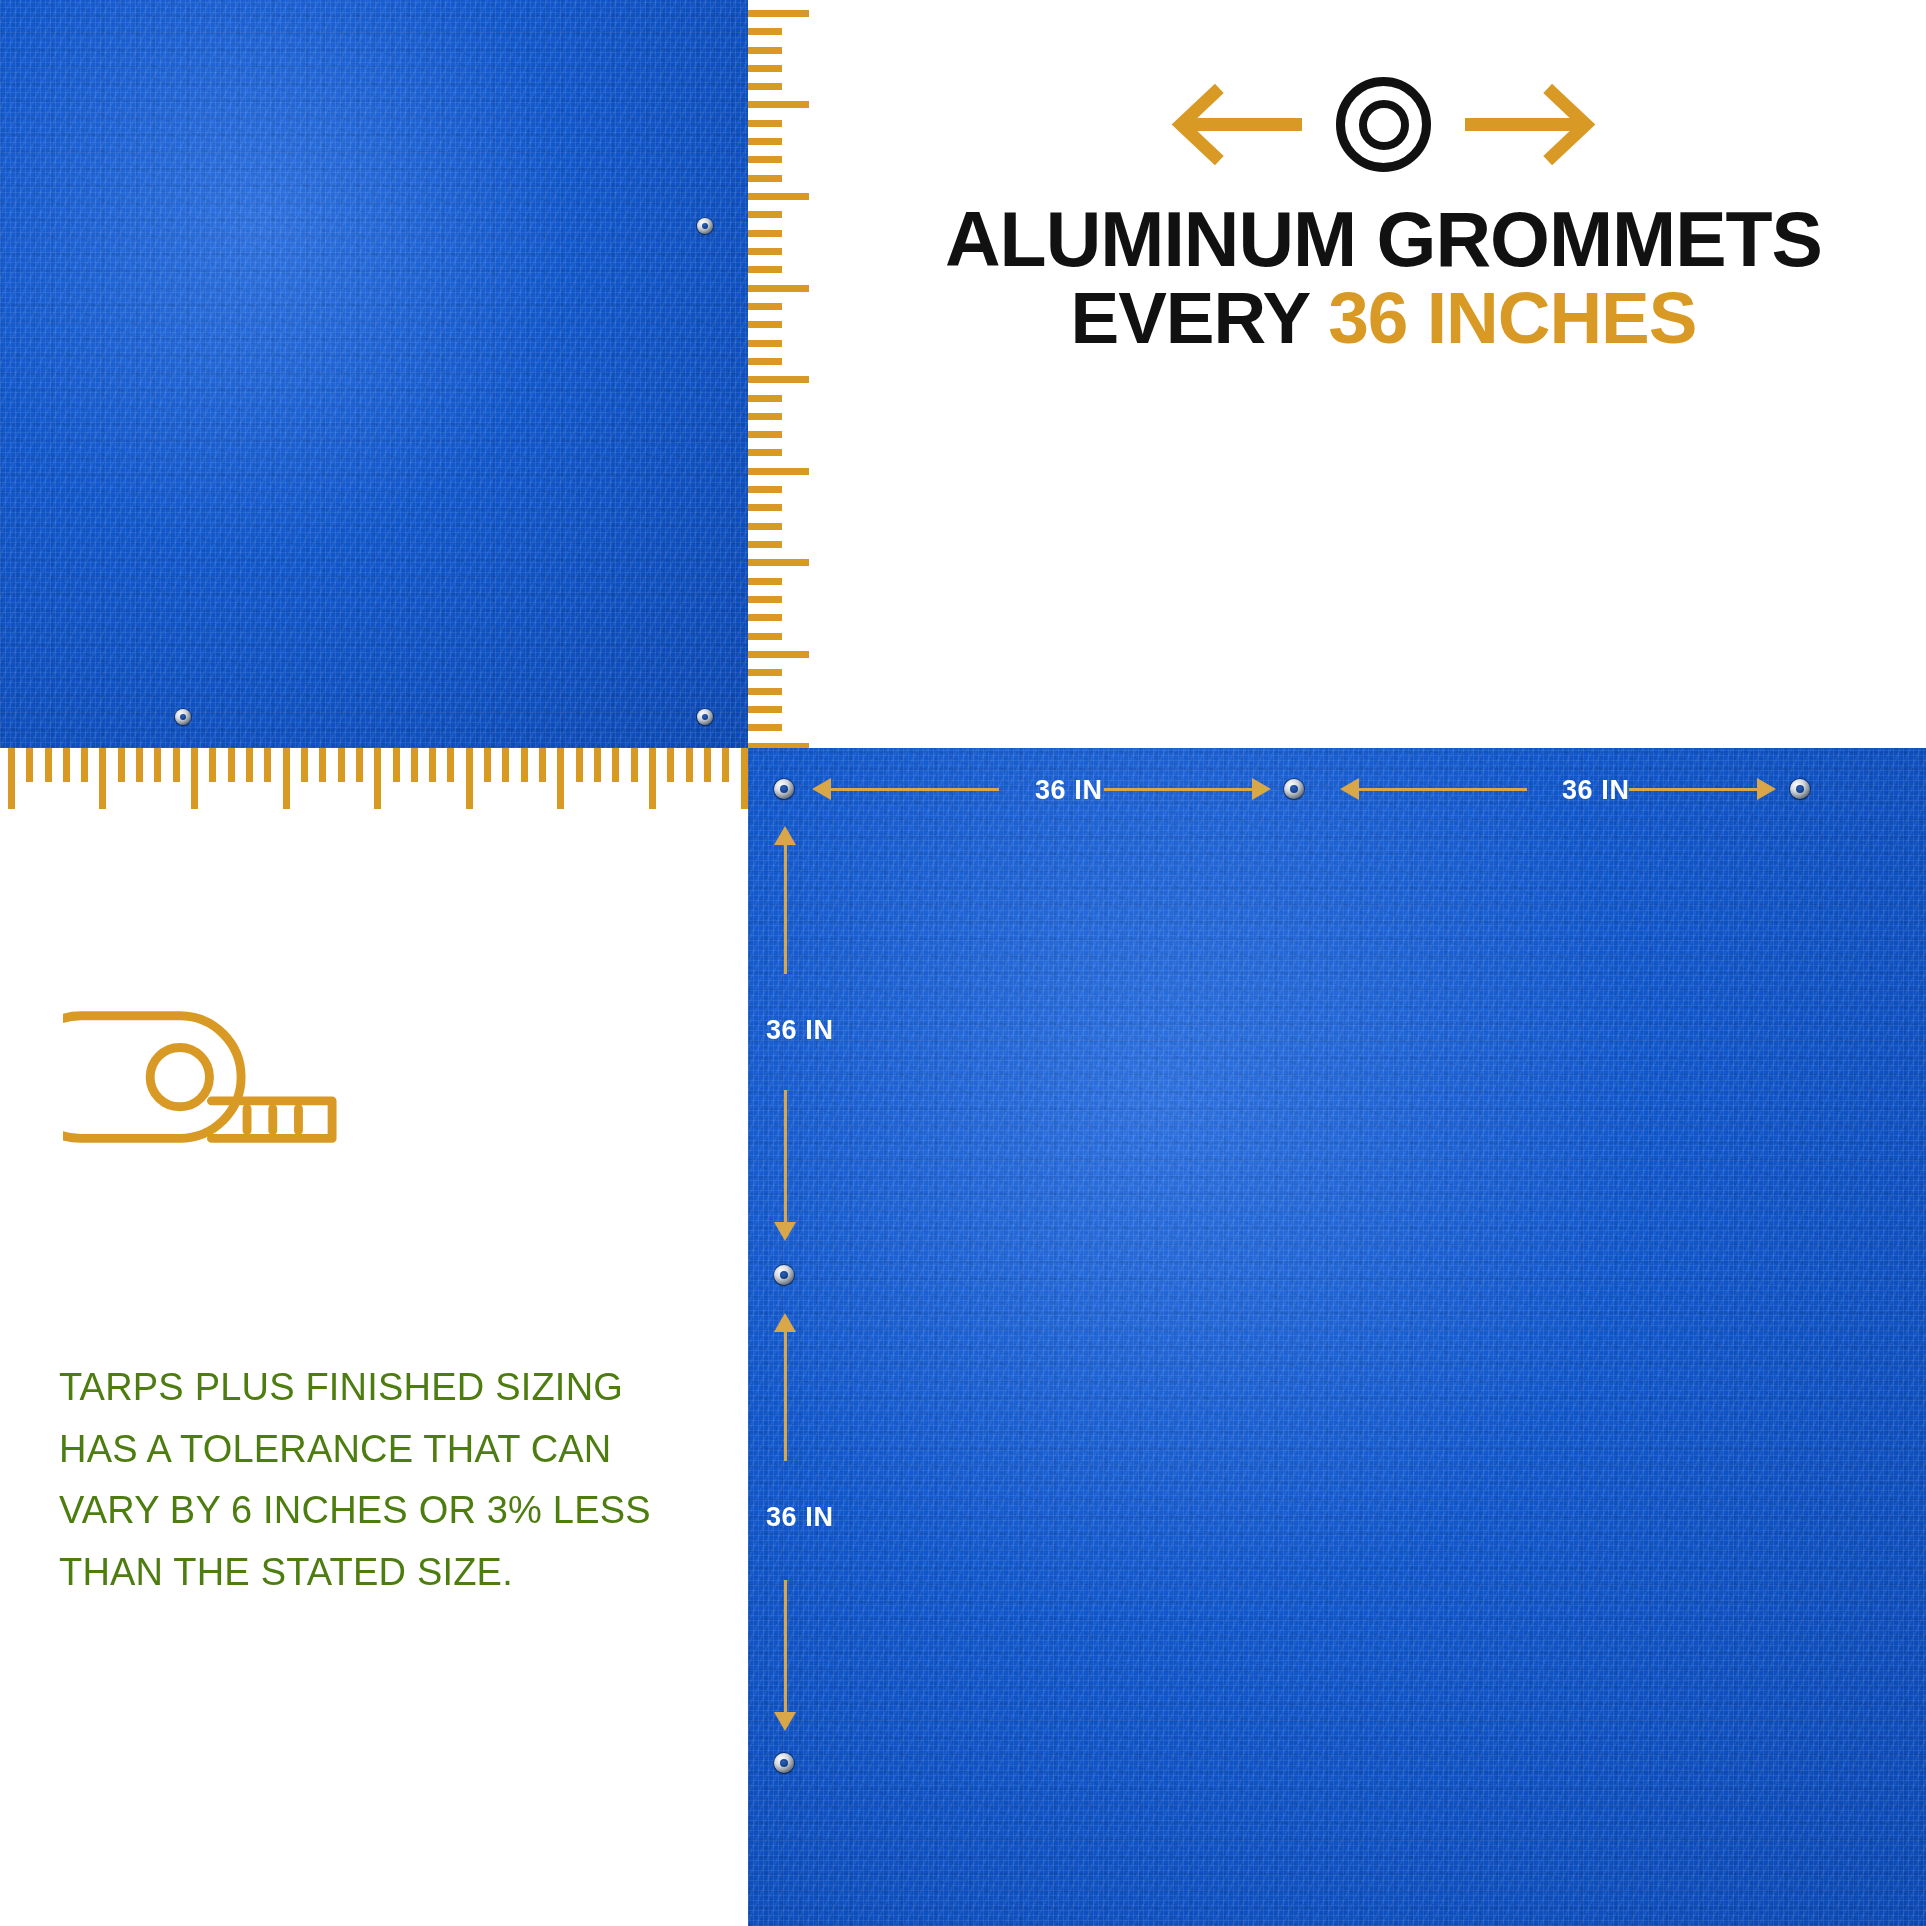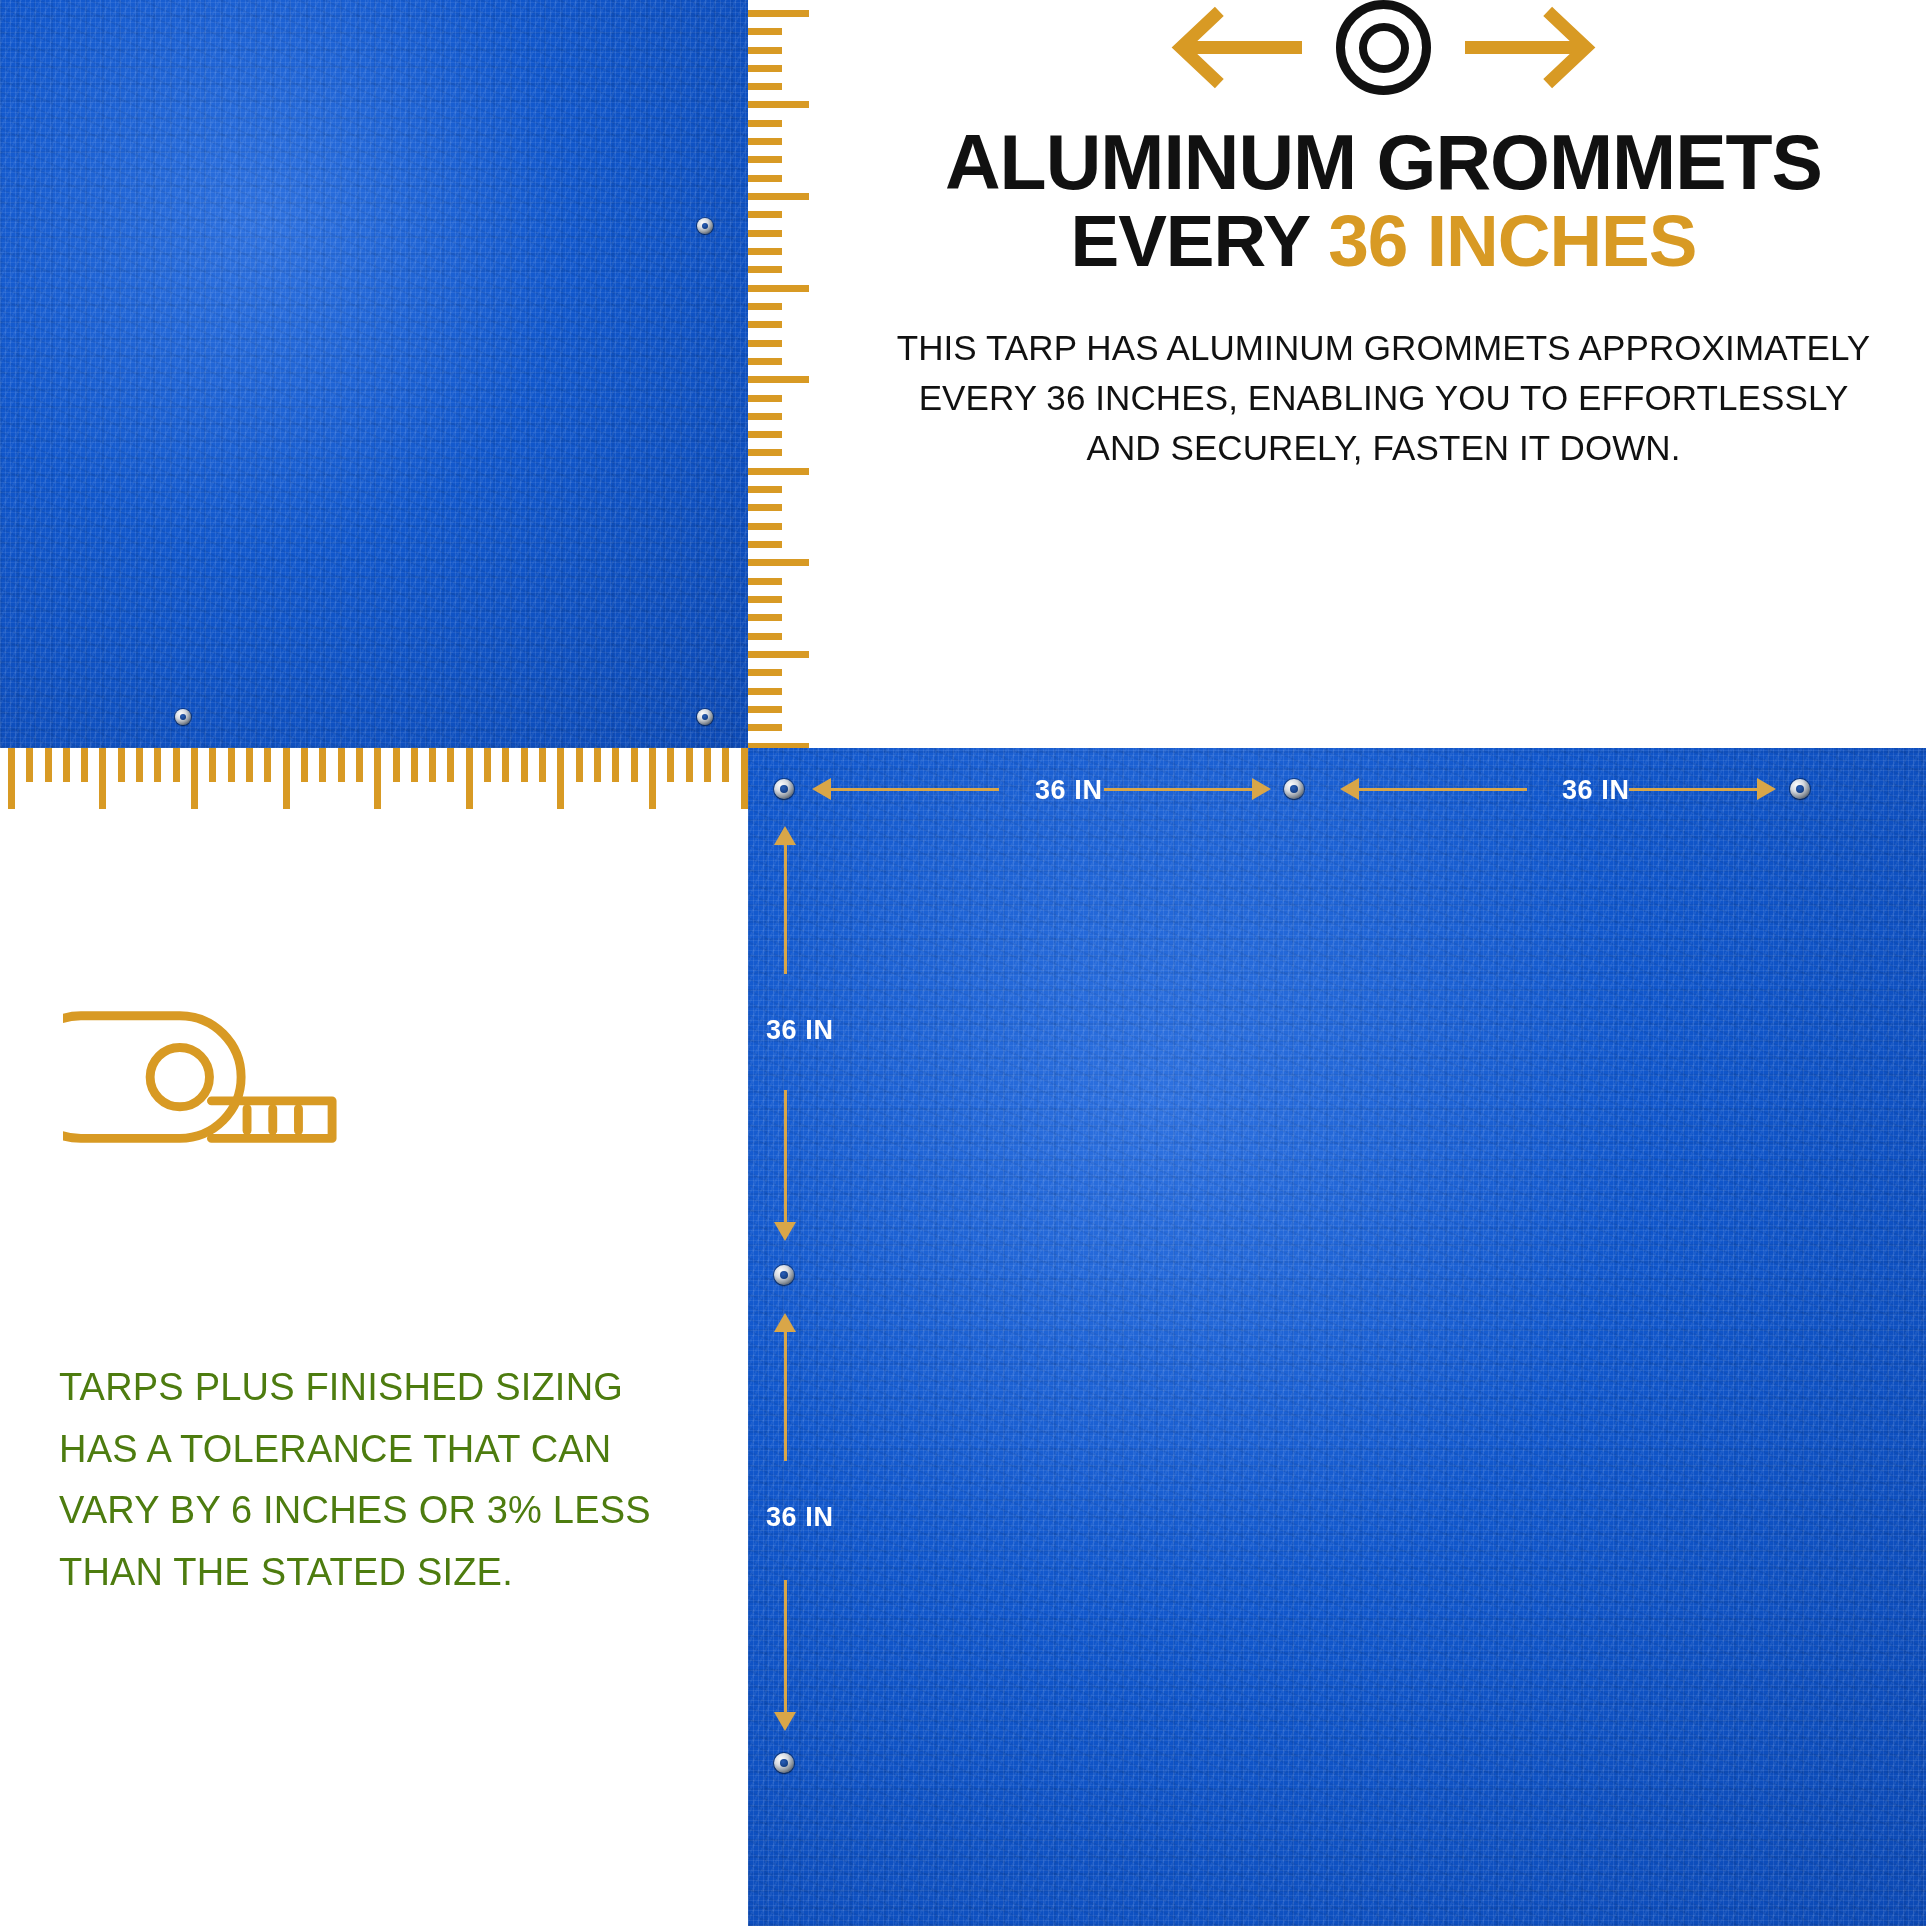--- a/index.html
+++ b/index.html
@@ -134,20 +134,21 @@
     position: absolute;
     left: 840px;
     top: 0;
     width: 1087px;
     height: 748px;
     background: #ffffff;
     display: flex;
     flex-direction: column;
     align-items: center;
     justify-content: flex-start;
+    padding-top: 77px;
     box-sizing: border-box;
   }
   #grommet-arrow-row {
     display: flex;
     align-items: center;
     justify-content: center;
     gap: 34px;
     margin-bottom: 30px;
   }
   .big-grommet {
@@ -334,21 +335,20 @@
         <g fill="none" stroke="#d89a24" stroke-width="13" stroke-linecap="square">
           <line x1="2" y1="46" x2="116" y2="46"></line>
           <polyline points="88,14 122,46 88,78" stroke-linejoin="miter"></polyline>
         </g>
       </svg>
     </div>
 
     <h1 class="headline">ALUMINUM GROMMETS</h1>
     <h2 class="headline-2"><span>EVERY </span><span class="accent">36 INCHES</span></h2>
 
-    <p id="info-body">THIS TARP HAS ALUMINUM GROMMETS APPROXIMATELY EVERY 36 INCHES, ENABLING YOU TO EFFORTLESSLY AND SECURELY, FASTEN IT DOWN.</p>
   </div>
 
   <div id="ruler-horizontal">
       <div class="tick" style="left: 8px; height: 61px; width: 7px;"></div>
       <div class="tick" style="left: 26px; height: 34px; width: 7px;"></div>
       <div class="tick" style="left: 45px; height: 34px; width: 7px;"></div>
       <div class="tick" style="left: 63px; height: 34px; width: 7px;"></div>
       <div class="tick" style="left: 81px; height: 34px; width: 7px;"></div>
       <div class="tick" style="left: 99px; height: 61px; width: 7px;"></div>
       <div class="tick" style="left: 118px; height: 34px; width: 7px;"></div>

